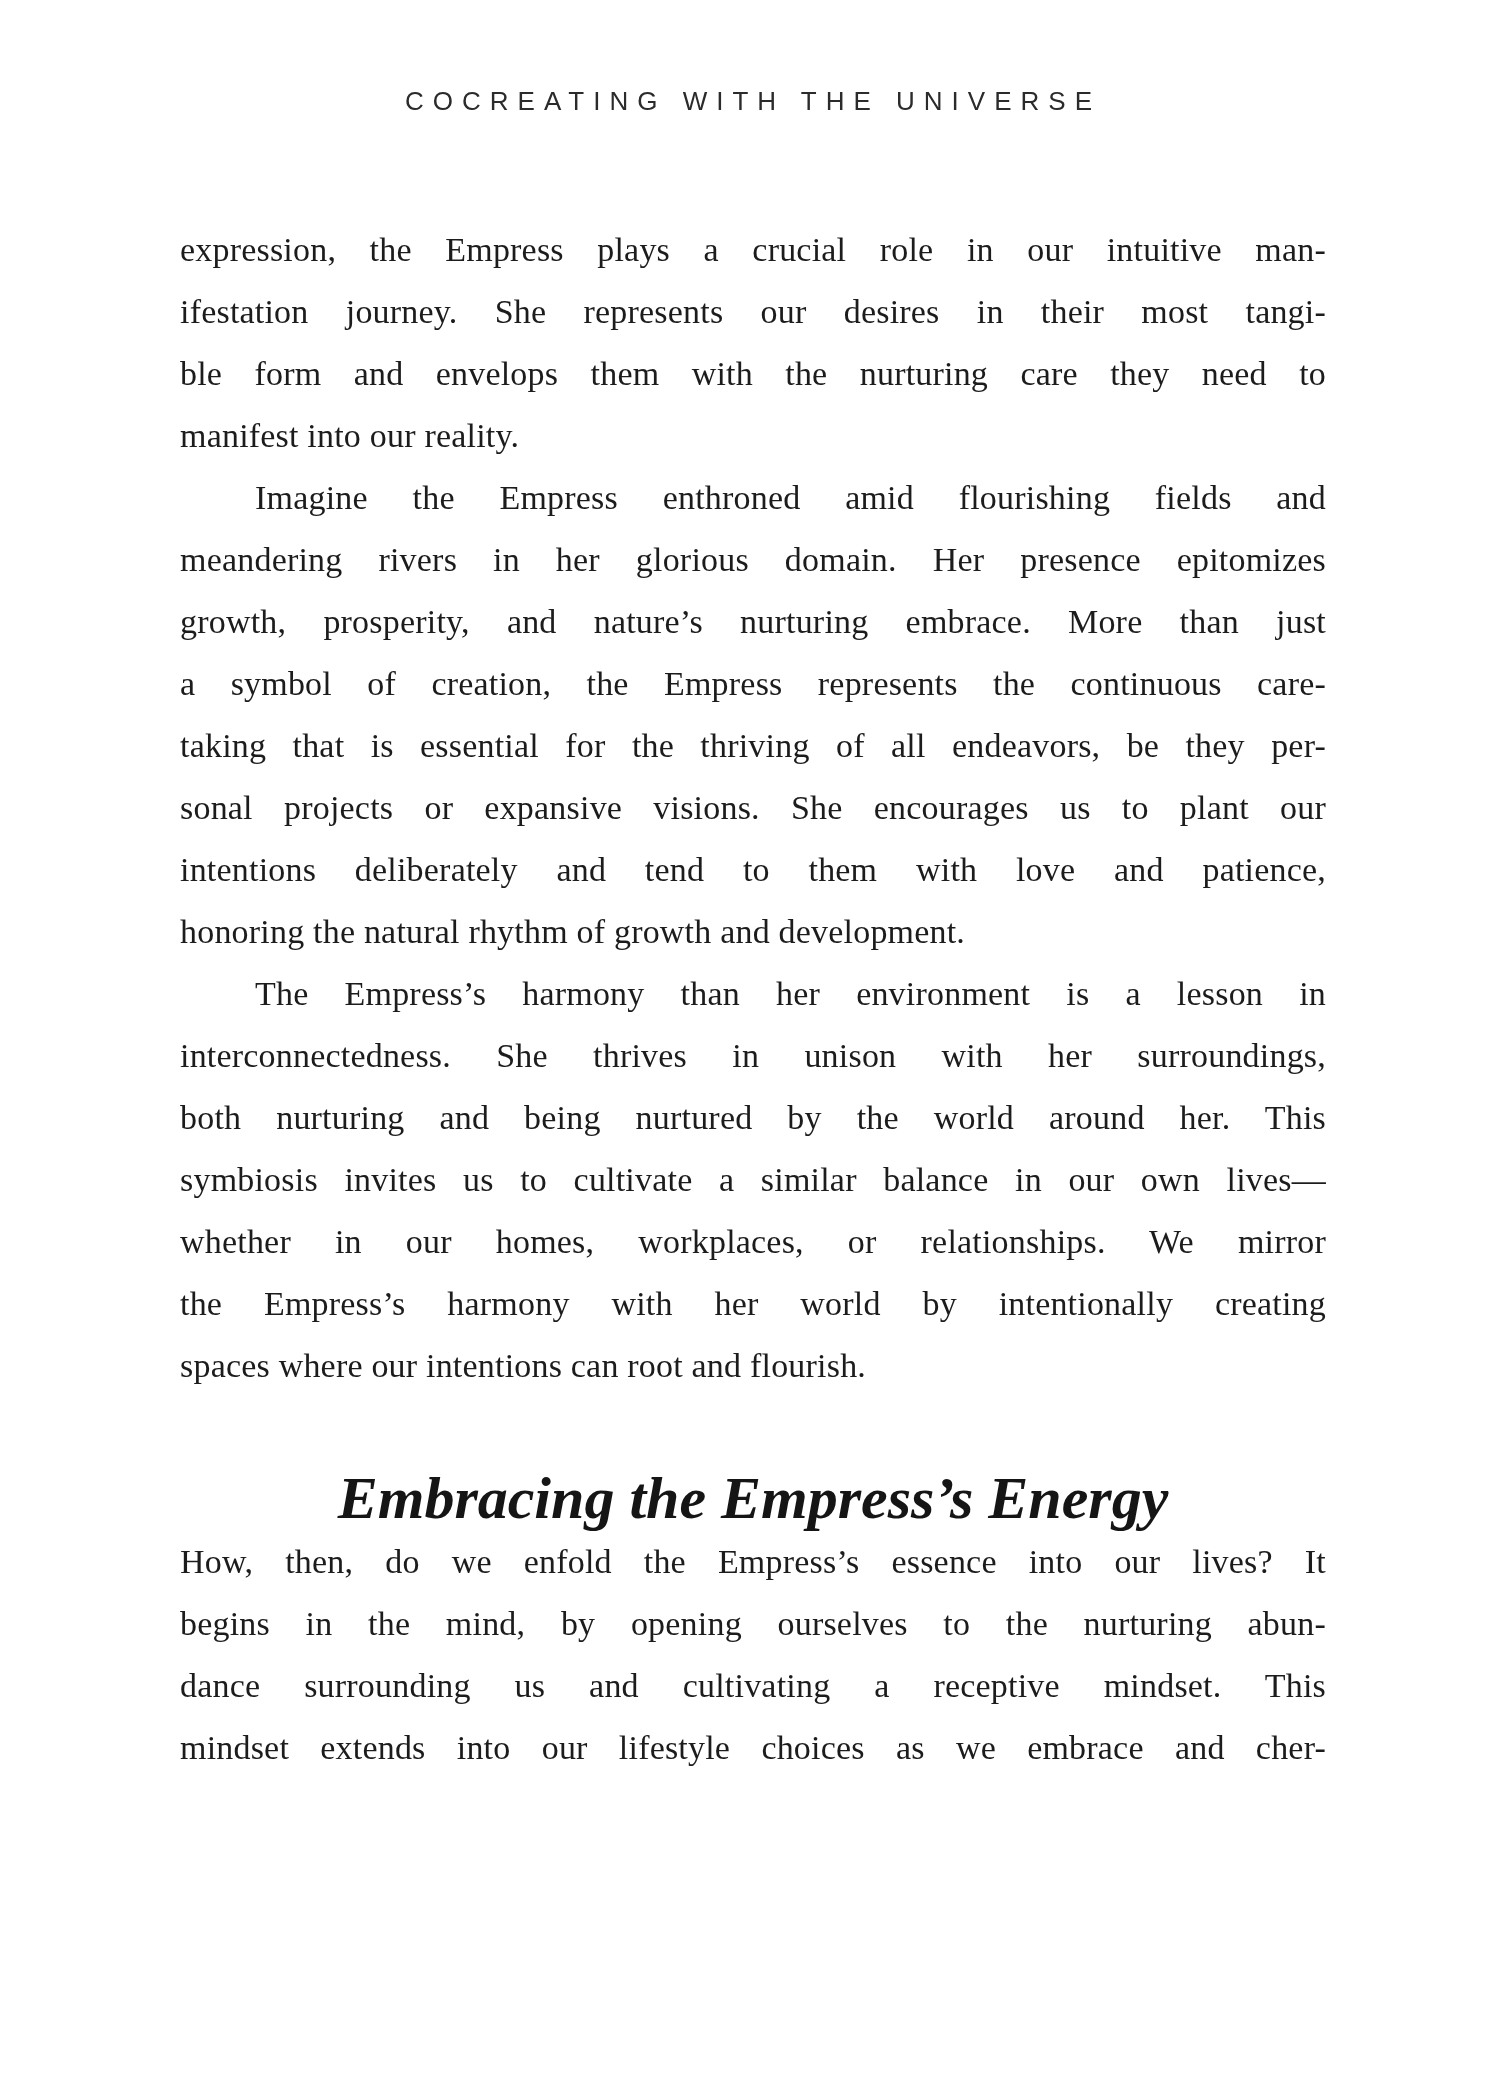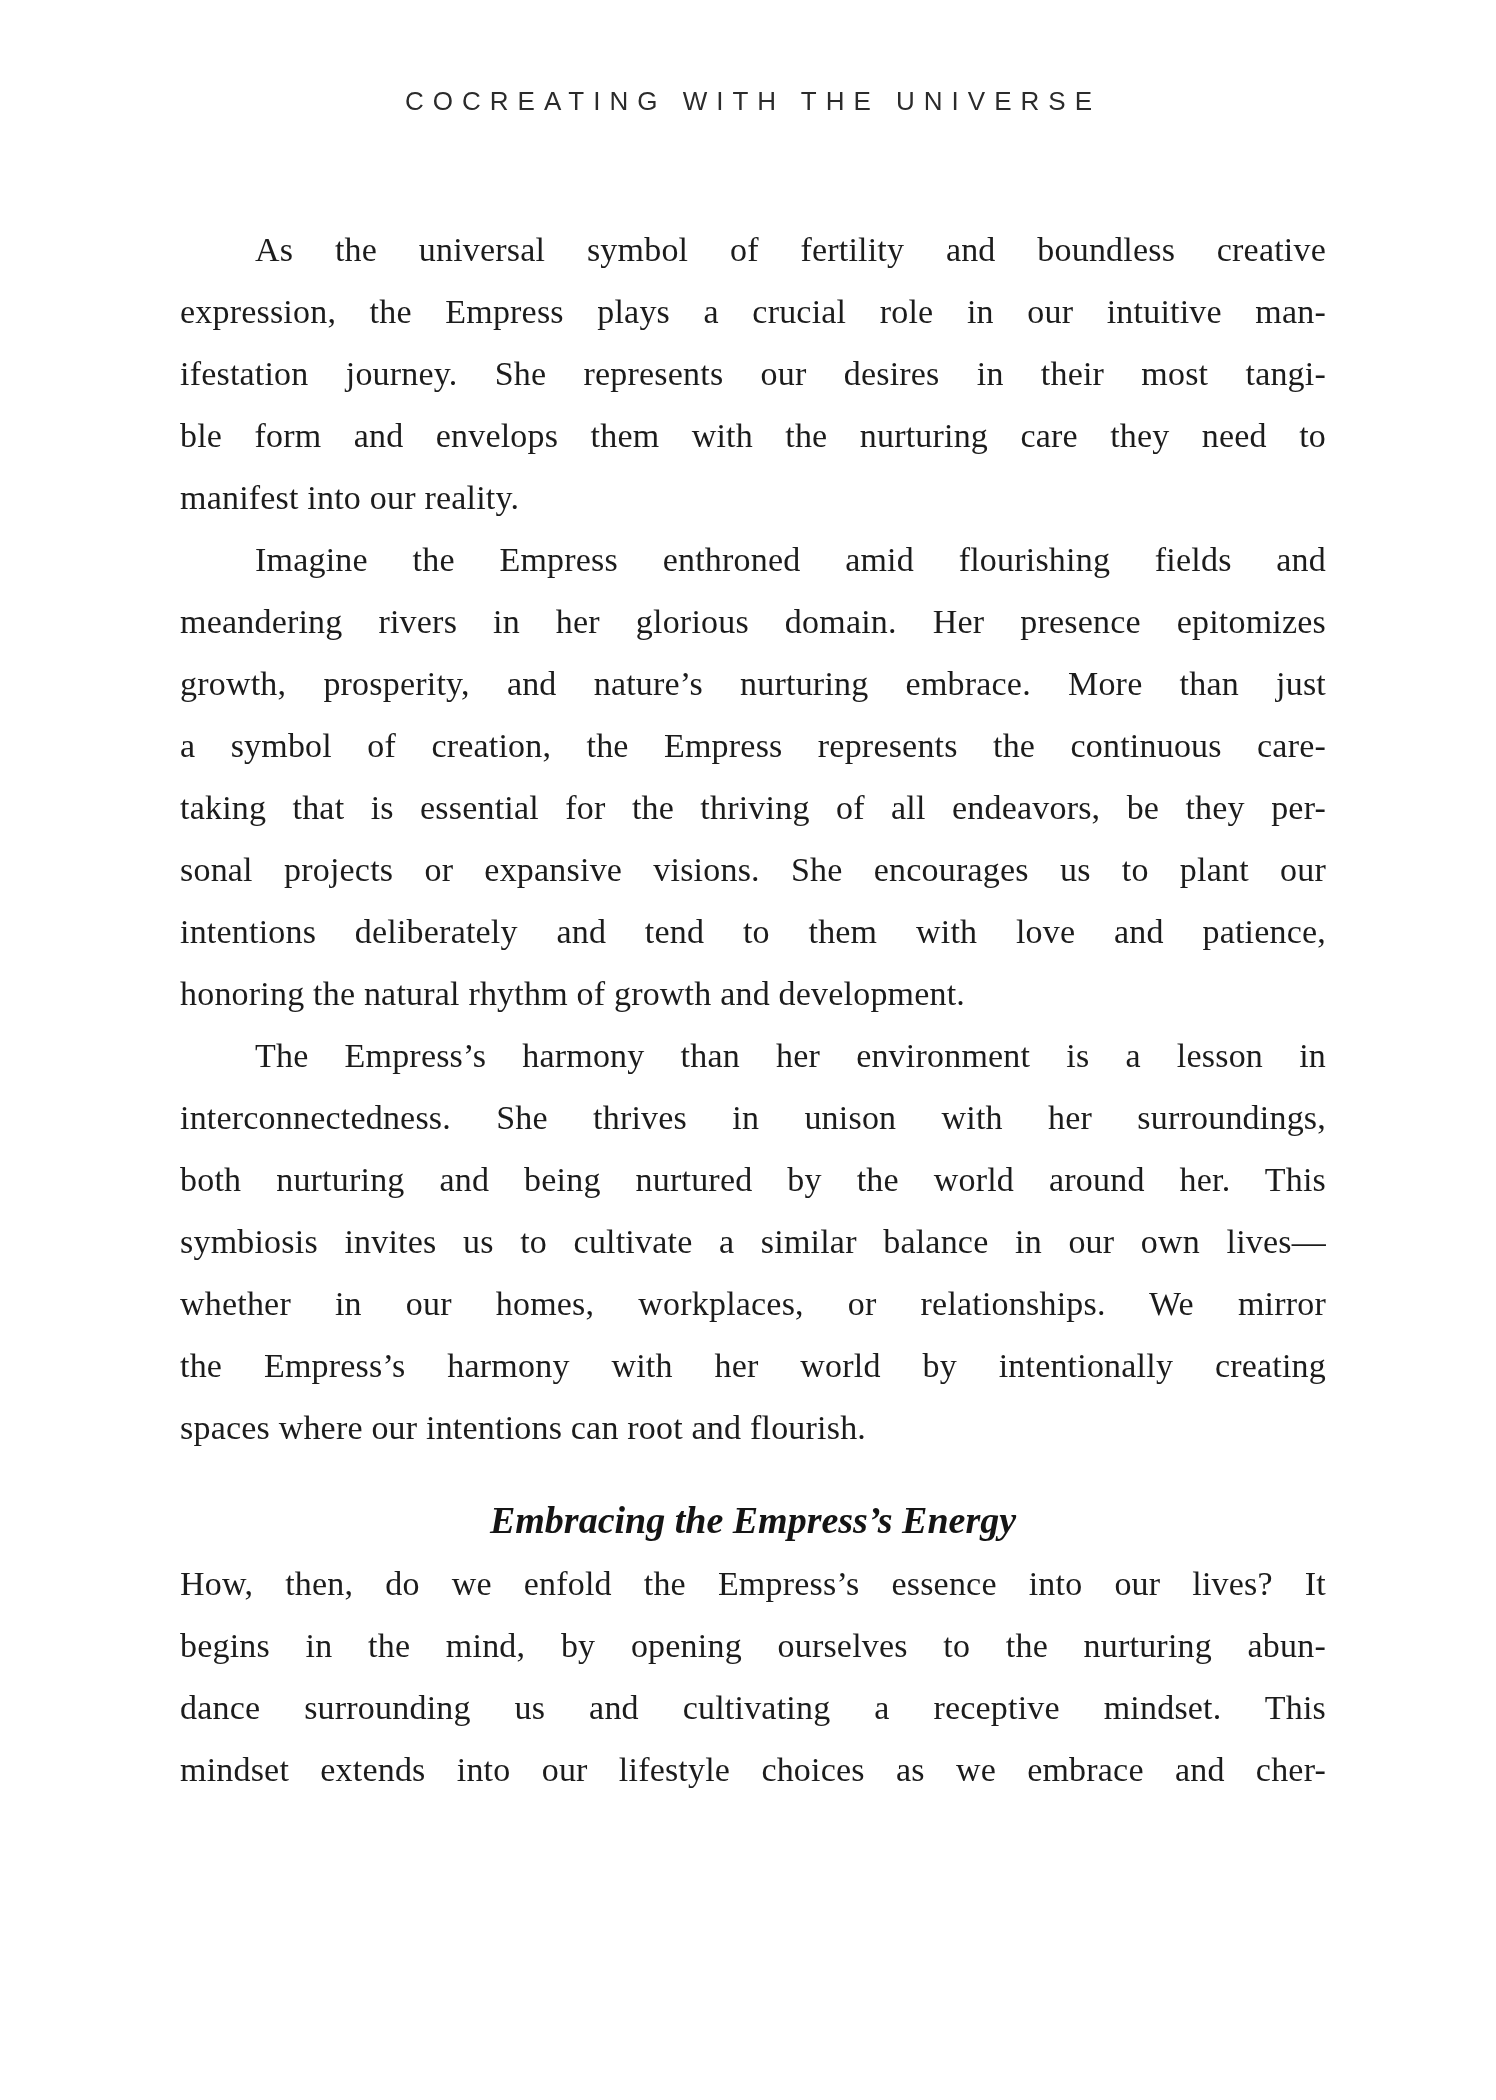--- a/index.html
+++ b/index.html
@@ -51,24 +51,24 @@
   }
   .line.last {
     text-align: left;
   }
   .line.indent {
     padding-left: 75px;
   }
   .section-heading {
     height: 62px;
     line-height: 62px;
-    margin-top: 30px;
+    margin-top: 70px;
     margin-bottom: 2px;
     text-align: center;
-    font-size: 38px;
+    font-size: 60px;
     font-weight: bold;
     font-style: italic;
     color: #151515;
   }
   .folio {
     position: absolute;
     left: 180px;
     top: 1982px;
     width: 1146px;
     text-align: center;
@@ -79,21 +79,20 @@
 </style>
 </head>
 <body>
 
 <div class="page">
 
   <div class="running-header">COCREATING WITH THE UNIVERSE</div>
 
   <div class="text-block">
       <div class="paragraph">
-        <div class="line justify indent">As the universal symbol of fertility and boundless creative</div>
         <div class="line justify">expression, the Empress plays a crucial role in our intuitive man-</div>
         <div class="line justify">ifestation journey. She represents our desires in their most tangi-</div>
         <div class="line justify">ble form and envelops them with the nurturing care they need to</div>
         <div class="line last">manifest into our reality.</div>
       </div>
       <div class="paragraph">
         <div class="line justify indent">Imagine the Empress enthroned amid flourishing fields and</div>
         <div class="line justify">meandering rivers in her glorious domain. Her presence epitomizes</div>
         <div class="line justify">growth, prosperity, and nature’s nurturing embrace. More than just</div>
         <div class="line justify">a symbol of creation, the Empress represents the continuous care-</div>

